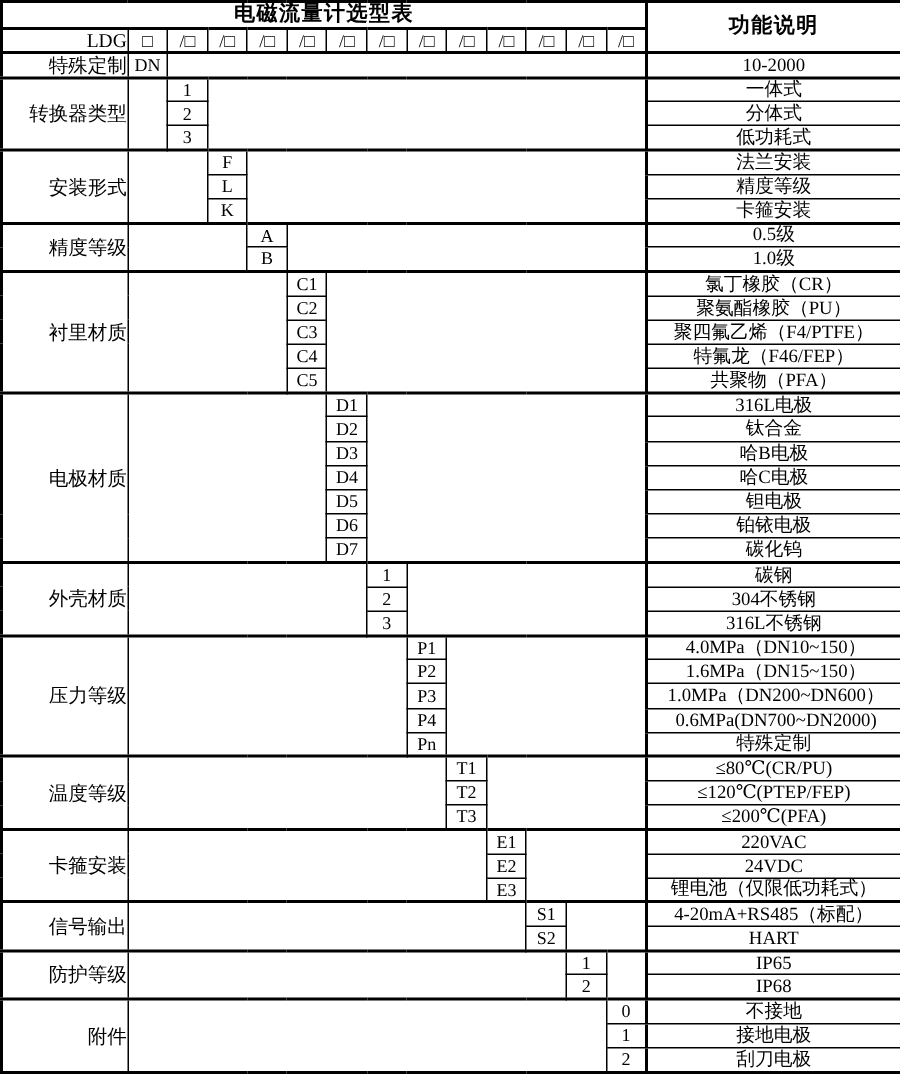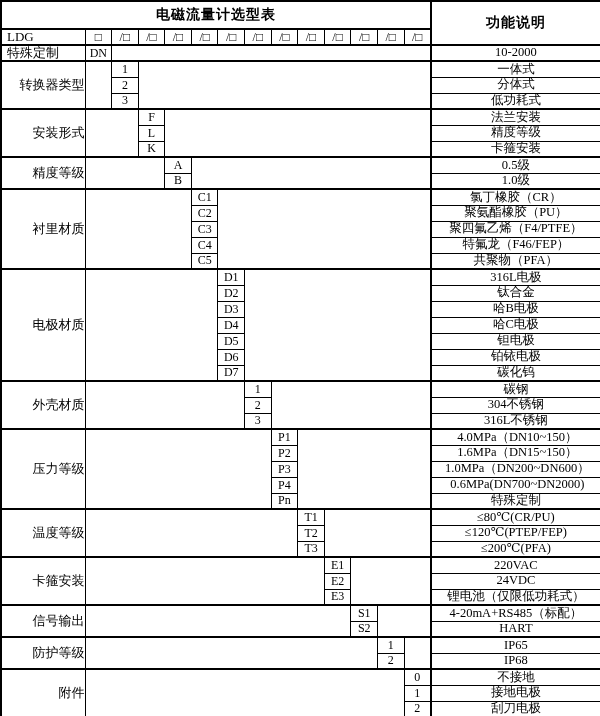--- a/index.html
+++ b/index.html
@@ -18,21 +18,21 @@
     table-layout: fixed;
     width: 600px;
     height: 716px;
     border: 2px solid #000;
     background: #fff;
   }
   col.c-label { width: 84px; }
   col.c-code  { width: 26.6px; }
   col.c-fn    { width: 170px; }
   tr { height: 16px; }
-  tr.r-title { height: 28px; }
+  tr.r-title { height: 18px; }
   td {
     border: 1px solid #000;
     padding: 0;
     margin: 0;
     text-align: center;
     vertical-align: middle;
     font-size: 12.5px;
     line-height: 1.05;
     white-space: nowrap;
     overflow: hidden;
@@ -42,21 +42,21 @@
     font-size: 14px;
     letter-spacing: 1px;
   }
   td.fn { border-left: 2px solid #000; }
   td.fnhead {
     font-weight: bold;
     font-size: 14px;
     letter-spacing: 1px;
   }
   td.lab { font-size: 13px; text-align: right; }
-  td.lab.alignleft { text-align: left; padding-left: 5px; }
+  td.lab.alignleft { text-align: right; padding-left: 5px; }
   td.code { font-size: 12px; }
   td.left { text-align: center; padding-left: 3px; }
   tr.sec td { border-top: 2px solid #000; }
 </style>
 </head>
 <body>
 
 <table class="sel">
   <colgroup>
     <col class="c-label">

